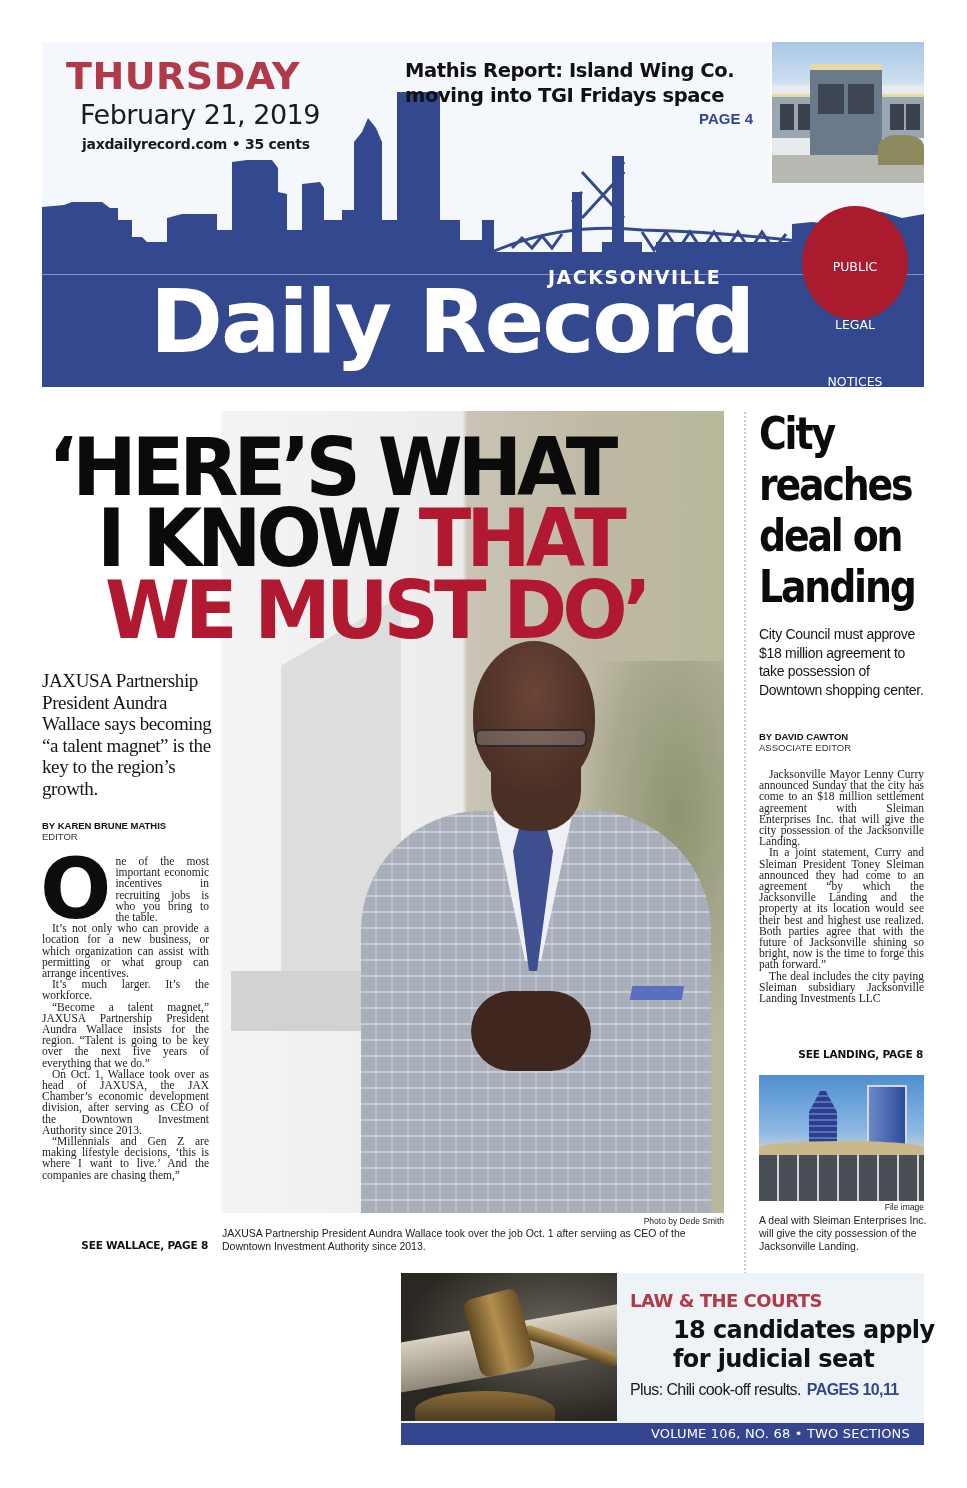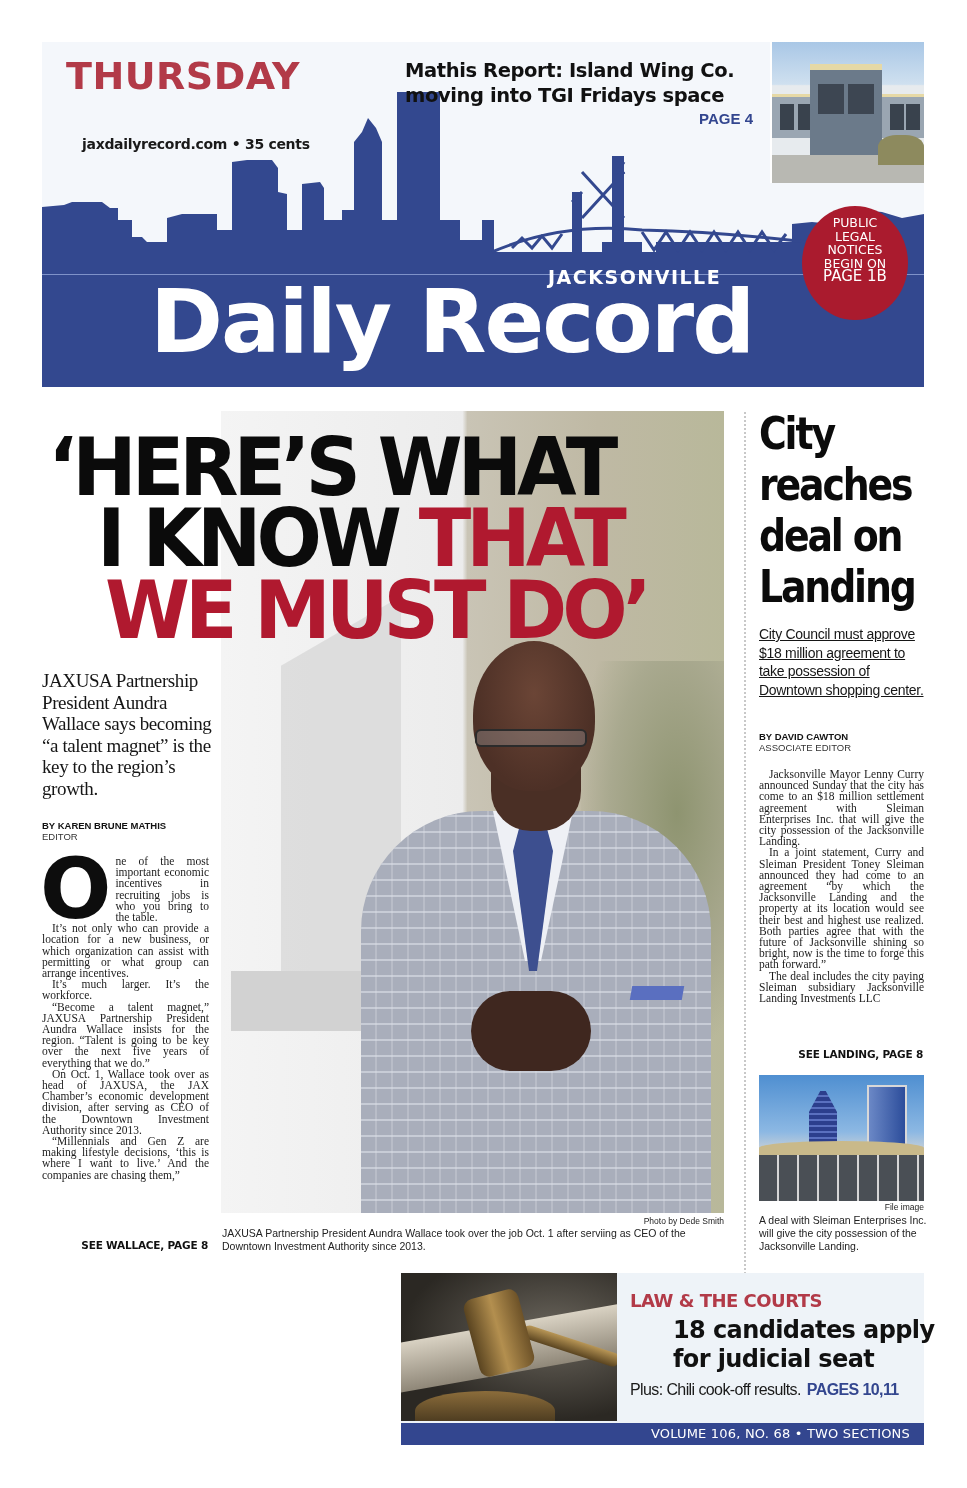--- a/index.html
+++ b/index.html
@@ -23,21 +23,21 @@
     .tp-ground { position: absolute; left: 0; bottom: 0; width: 154px; height: 28px; background: #b8b8b2; }
     .tp-bush { position: absolute; right: 0; bottom: 18px; width: 46px; height: 30px; background: #8d8a5e; border-radius: 40% 40% 0 0; }
 
     .skyline { position: absolute; left: 0; top: 0; width: 882px; height: 345px; }
     .blue-band { position: absolute; left: 0; top: 234px; width: 882px; height: 111px; background: #33488f; }
     .rule-line { position: absolute; left: 0; top: 232px; width: 882px; height: 1px; background: #7f92c9; }
     .jax-label { position: absolute; left: 506px; top: 224px; font-family: "DejaVu Sans", sans-serif; font-weight: 700; font-size: 19px; color: #ffffff; letter-spacing: 1.5px; }
     .logo { position: absolute; left: 108px; top: 230px; font-family: "DejaVu Sans", sans-serif; font-weight: 700; font-size: 88px; line-height: 100px; color: #ffffff; letter-spacing: -2px; }
 
     .notice { position: absolute; left: 760px; top: 164px; width: 106px; height: 114px; border-radius: 50%; background: #aa1b2e; color: #fff; text-align: center; font-family: "DejaVu Sans", sans-serif; font-size: 12.5px; line-height: 13.5px; padding-top: 10px; }
-    .notice span { display: block; }
+    .notice span { display: block; margin-top: 44px; }
     .notice .big { font-size: 15px; }
 
     
     .photo-main { position: absolute; left: 221px; top: 411px; width: 503px; height: 802px; overflow: hidden; background: linear-gradient(90deg, #f4f4f4 0%, #ececec 48%, #c9c4b5 49%, #bfb9a4 75%, #b8b89a 100%); }
     .pm-shape1 { position: absolute; left: 60px; top: 220px; width: 120px; height: 360px; background: #d8d8d8; transform: skewY(-30deg); opacity: .8; }
     .pm-shape2 { position: absolute; left: 10px; top: 560px; width: 170px; height: 60px; background: #d2d2d2; }
     .pm-tree { position: absolute; left: 360px; top: 250px; width: 160px; height: 380px; background: radial-gradient(ellipse at 60% 40%, #8e9470 0%, #a9a98f 50%, rgba(190,186,164,0) 75%); }
     .pm-suit { position: absolute; left: 140px; top: 400px; width: 350px; height: 420px; background: repeating-linear-gradient(90deg, #a9aebb 0 14px, #b9bdc8 14px 16px), #aeb2bd; border-radius: 120px 120px 0 0; }
     .pm-suit::after { content: ""; position: absolute; inset: 0; background: repeating-linear-gradient(0deg, rgba(255,255,255,0) 0 14px, rgba(220,224,232,.6) 14px 16px); border-radius: 120px 120px 0 0; }
     .pm-shirt { position: absolute; left: 272px; top: 400px; width: 80px; height: 150px; background: #eef0f5; clip-path: polygon(0 0, 100% 0, 60% 100%, 40% 100%); }
@@ -65,21 +65,21 @@
 
     .body-text { position: absolute; left: 42px; top: 856px; width: 167px; font-family: "Liberation Serif", serif; font-size: 11.5px; line-height: 11.2px; color: #1c1c1c; text-align: justify; hyphens: auto; }
     .body-text p { text-indent: 10px; }
     .body-text p.first { text-indent: 0; }
     .dropcap { float: left; font-family: "DejaVu Sans", sans-serif; font-weight: 700; font-size: 84px; line-height: 64px; margin: 1px 4px 0 -2px; color: #0d0d0d; }
     .see-more { position: absolute; left: 42px; top: 1239px; width: 166px; text-align: right; font-family: "DejaVu Sans", sans-serif; font-weight: 700; font-size: 10.5px; color: #111; letter-spacing: -0.2px; }
 
     
     .col-divider { position: absolute; left: 744px; top: 412px; width: 0; height: 870px; border-left: 2px dotted #c8c8c8; }
     .right-head { position: absolute; left: 759px; top: 408px; width: 170px; font-family: "DejaVu Sans", sans-serif; font-weight: 700; font-size: 44px; line-height: 51px; letter-spacing: -2.5px; color: #0b0b0b; transform: scaleX(0.86); transform-origin: left top; white-space: nowrap; }
-    .right-deck { position: absolute; left: 759px; top: 625px; width: 170px; font-size: 14px; line-height: 18.5px; color: #161616; letter-spacing: -0.3px; text-decoration: underline; }
+    .right-deck { position: absolute; left: 759px; top: 625px; width: 170px; font-size: 14px; line-height: 18.5px; color: #161616; letter-spacing: -0.3px; }
     .right-byline { position: absolute; left: 759px; top: 731px; width: 170px; }
     .right-body { position: absolute; left: 759px; top: 769px; width: 165px; font-family: "Liberation Serif", serif; font-size: 11.5px; line-height: 11.2px; color: #1c1c1c; text-align: justify; }
     .right-body p { text-indent: 10px; }
     .right-see { position: absolute; left: 759px; top: 1048px; width: 164px; text-align: right; font-family: "DejaVu Sans", sans-serif; font-weight: 700; font-size: 10.5px; color: #111; letter-spacing: -0.2px; }
 
     .landing-photo { position: absolute; left: 759px; top: 1075px; width: 165px; height: 126px; background: linear-gradient(180deg, #4f8fd1 0%, #8cb8e3 45%, #cfd3d6 62%, #6d7278 100%); overflow: hidden; }
     .lp-tower1 { position: absolute; left: 50px; top: 16px; width: 28px; height: 70px; background: repeating-linear-gradient(0deg, #2c3f8d 0 4px, #5a70bf 4px 6px); clip-path: polygon(40% 0, 60% 0, 100% 30%, 100% 100%, 0 100%, 0 30%); }
     .lp-tower2 { position: absolute; left: 108px; top: 10px; width: 40px; height: 78px; background: linear-gradient(90deg, #6b88c6, #2c4d9b); border: 2px solid #d8d8d8; }
     .lp-roof { position: absolute; left: 0; top: 66px; width: 165px; height: 14px; background: #c9b98a; border-radius: 50% 50% 0 0; }
     .lp-facade { position: absolute; left: 0; top: 80px; width: 165px; height: 46px; background: repeating-linear-gradient(90deg, #4a4f55 0 18px, #d6d6d6 18px 20px); }
@@ -127,20 +127,21 @@
       <path d="M600 190 L612 208 L624 190 L636 208 L648 190 L660 208 L672 190 L684 208 L696 190 L708 208 L720 190 L732 208 L744 192"></path>
       <path d="M470 206 L480 196 L490 206 L500 194 L510 206 L520 192"></path>
       <path d="M574 120 L582 132 M582 120 L574 132"></path>
     </g>
   </svg>
 
   <div class="blue-band"></div>
   <div class="rule-line"></div>
 
   <div class="day">THURSDAY</div>
+  <div class="date">February 21, 2019</div>
   <div class="siteline">
     <span>jaxdailyrecord.com</span>
     <span> • </span>
     <span>35 cents</span>
   </div>
 
   <div class="teaser">
     <div class="teaser-head">Mathis Report: Island Wing Co. moving into TGI Fridays space</div>
     <div class="teaser-page">PAGE 4</div>
   </div>

